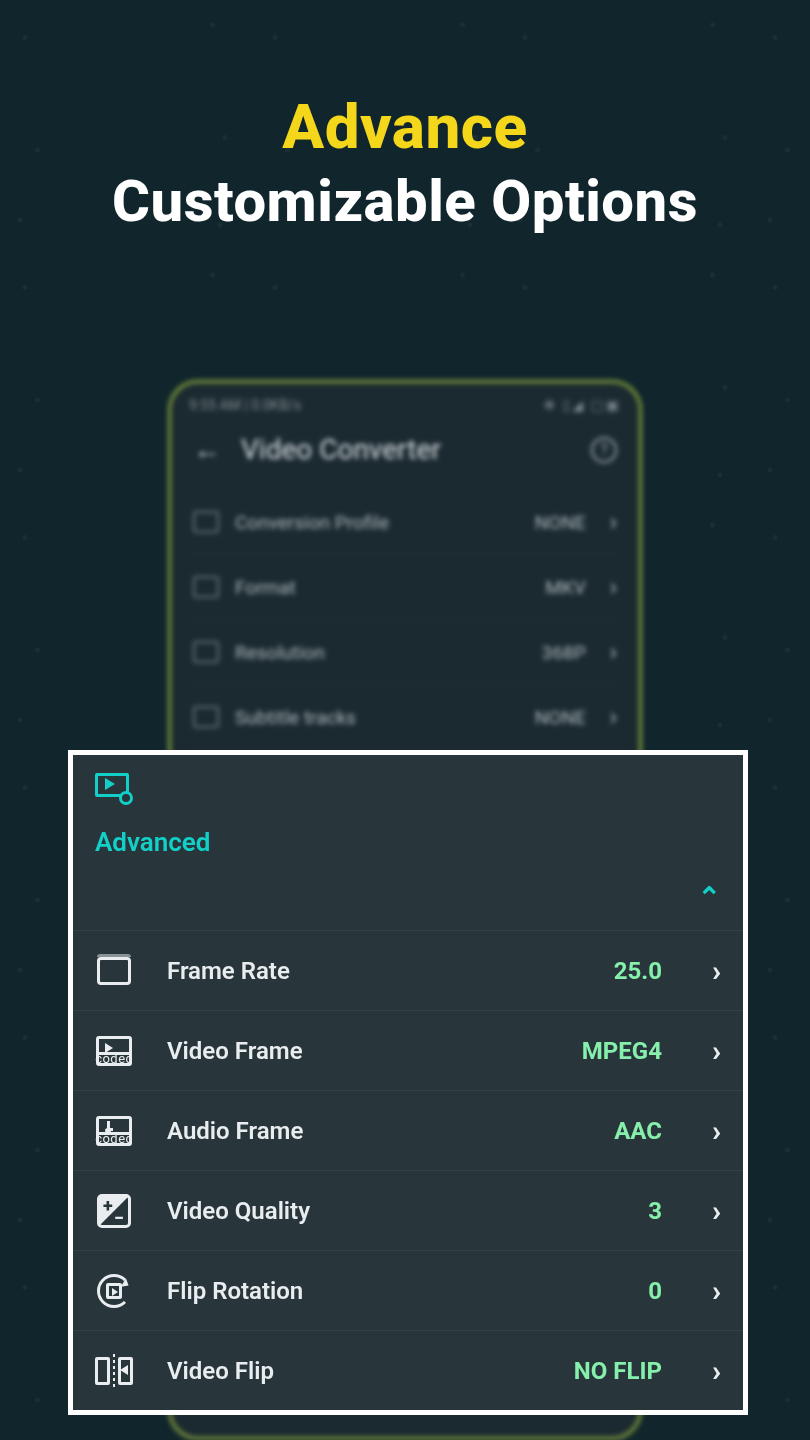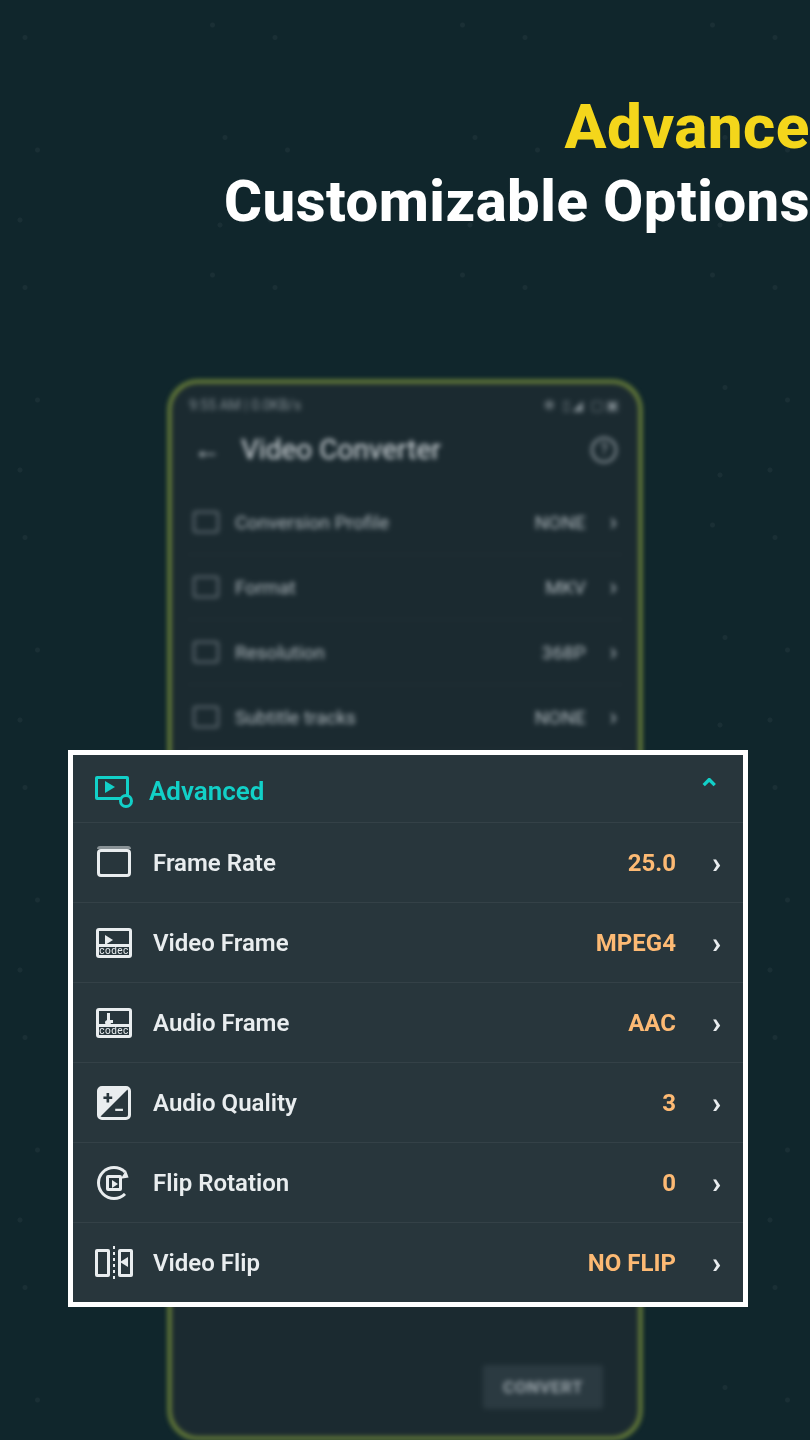--- a/index.html
+++ b/index.html
@@ -5,21 +5,21 @@
     * { margin:0; padding:0; box-sizing:border-box; font-family:-apple-system,BlinkMacSystemFont,'Segoe UI',Roboto,Helvetica,Arial,sans-serif; }
     body { width:810px; height:1440px; background:#10262c; overflow:hidden; position:relative; }
     .bg-pattern { position:absolute; inset:0; opacity:.04; background:
       radial-gradient(circle at 10% 15%, #fff 2px, transparent 3px),
       radial-gradient(circle at 85% 10%, #fff 2px, transparent 3px),
       radial-gradient(circle at 15% 60%, #fff 2px, transparent 3px),
       radial-gradient(circle at 90% 55%, #fff 2px, transparent 3px),
       radial-gradient(circle at 8% 88%, #fff 2px, transparent 3px),
       radial-gradient(circle at 88% 90%, #fff 2px, transparent 3px);
       background-size:250px 250px; }
-    .promo-title { position:relative; text-align:right; padding-top:90px; }
+    .promo-title { position:relative; text-align:center; padding-top:90px; }
     .promo-title .line1 { color:#f4d61b; font-size:62px; font-weight:800; letter-spacing:.5px; }
     .promo-title .line2 { color:#ffffff; font-size:58px; font-weight:800; letter-spacing:.5px; margin-top:4px; }
 
     .phone-wrap { position:absolute; left:50%; transform:translateX(-50%); top:380px; width:474px; height:1060px; }
     .phone { width:474px; height:1060px; border:3px solid #8aa13e; border-radius:30px; background:#1b2a30; filter:blur(2.5px); overflow:hidden; }
     .phone-inner { padding:10px 16px 0 16px; color:#c7cfd4; }
     .statusbar { display:flex; justify-content:space-between; font-size:14px; opacity:.6; padding:4px 2px 10px; }
     .statusbar .right { letter-spacing:2px; }
     .app-header { display:flex; align-items:center; gap:20px; padding:10px 6px 16px; }
     .app-header .back { font-size:28px; color:#c7cfd4; }
@@ -27,41 +27,41 @@
     .app-header .help { margin-left:auto; width:26px; height:26px; border:2px solid #9aa4aa; border-radius:50%; display:flex; align-items:center; justify-content:center; font-size:16px; color:#9aa4aa; }
     .phone-list { margin-top:8px; }
     .phone-row { display:flex; align-items:center; gap:16px; padding:18px 6px; border-bottom:1px solid rgba(255,255,255,.03); }
     .phone-row .ricon { width:26px; height:22px; border:2px solid #9aa4aa; border-radius:3px; flex:none; opacity:.6; }
     .phone-row .rlabel { font-size:19px; color:#c7cfd4; opacity:.85; }
     .phone-row .rval { margin-left:auto; font-size:19px; color:#c7cfd4; opacity:.85; }
     .phone-row .chev { color:#9aa4aa; font-size:24px; margin-left:8px; font-weight:700; }
     .convert-btn { position:absolute; bottom:28px; right:36px; background:#2b3a41; color:#9aa4aa; font-size:17px; font-weight:700; padding:12px 20px; border-radius:3px; letter-spacing:.5px; }
 
     .panel { position:absolute; left:68px; right:2px; top:750px; width:680px; background:#28363c; border:5px solid #ffffff; }
-    .panel-header { display:flex; align-items:flex-end; gap:18px; padding:18px 22px 16px 22px; }
+    .panel-header { display:flex; align-items:flex-start; gap:24px; padding:18px 22px 16px 22px;flex-direction:column; }
     .adv-icon { width:36px; height:30px; position:relative; }
     .adv-icon .screen { position:absolute; inset:0 2px 6px 0; border:3px solid #12d0c8; border-radius:2px; }
     .adv-icon .play { position:absolute; left:10px; top:5px; width:0; height:0; border-left:10px solid #12d0c8; border-top:6px solid transparent; border-bottom:6px solid transparent; }
     .adv-icon .gear { position:absolute; right:-2px; bottom:-2px; width:14px; height:14px; border:3px solid #12d0c8; border-radius:50%; background:#28363c; }
     .panel-header .hlabel { color:#12d0c8; font-size:26px; font-weight:600; }
     .panel-header .hchev { margin-left:auto; color:#12d0c8; font-size:28px; font-weight:800; }
 
-    .panel-row { display:flex; align-items:center; gap:20px; padding:22px 22px; border-top:1px solid rgba(255,255,255,.06); }
+    .panel-row { display:flex; align-items:center; gap:34px; padding:22px 22px; border-top:1px solid rgba(255,255,255,.06); }
     .panel-row .picon { width:38px; height:34px; flex:none; display:flex; align-items:center; justify-content:center; }
     .panel-row .plabel { color:#e9edef; font-size:24px; font-weight:600; }
-    .panel-row .pval { margin-left:auto; color:#fdba74; font-size:24px; font-weight:700; }
+    .panel-row .pval { margin-left:auto; color:#86efac; font-size:24px; font-weight:700; }
     .panel-row .pchev { color:#e9edef; font-size:30px; font-weight:800; margin-left:16px; }
 
     
     .ic-frame { width:34px; height:28px; border:3px solid #e9edef; border-radius:4px; position:relative; }
     .ic-frame::before,.ic-frame::after { content:""; position:absolute; left:-3px; right:-3px; height:3px; background:#e9edef; }
     .ic-frame::before { top:-6px; border-radius:3px 3px 0 0; opacity:.5; }
     .ic-frame::after { bottom:-6px; opacity:.25; display:none; }
     .ic-codec { width:36px; height:30px; border:3px solid #e9edef; border-radius:3px; position:relative; }
-    .ic-codec .bar { position:absolute; left:0; right:0; bottom:0; height:11px; border-top:3px solid #e9edef; display:flex; align-items:center; justify-content:center; font-size:10px; letter-spacing:.5px; color:#e9edef; }
+    .ic-codec .bar { position:absolute; left:0; right:0; bottom:0; height:11px; border-top:3px solid #e9edef; display:flex; align-items:center; justify-content:center; font-size:13px; letter-spacing:.5px; color:#e9edef; }
     .ic-codec .tri { position:absolute; left:6px; top:4px; width:0; height:0; border-left:8px solid #e9edef; border-top:5px solid transparent; border-bottom:5px solid transparent; }
     .ic-codec .note { position:absolute; left:8px; top:2px; width:6px; height:10px; border-left:3px solid #e9edef; border-bottom:3px solid #e9edef; border-radius:0 0 0 3px; }
     .ic-codec .note::after { content:""; position:absolute; left:-5px; bottom:-5px; width:6px; height:5px; background:#e9edef; border-radius:50%; }
     .ic-quality { width:34px; height:34px; background:linear-gradient(135deg,#e9edef 49.5%,#28363c 50.5%); border:3px solid #e9edef; border-radius:5px; position:relative; }
     .ic-quality::before { content:"+"; position:absolute; left:3px; top:-2px; color:#28363c; font-weight:800; font-size:18px; }
     .ic-quality::after { content:"−"; position:absolute; right:4px; bottom:-3px; color:#e9edef; font-weight:800; font-size:18px; }
     .ic-rotate { width:34px; height:34px; position:relative; }
     .ic-rotate .arc { position:absolute; inset:0; border:3px solid #e9edef; border-right-color:transparent; border-radius:50%; }
     .ic-rotate .arc::after { content:""; position:absolute; right:-1px; top:2px; width:0; height:0; border-left:6px solid #e9edef; border-top:5px solid transparent; border-bottom:5px solid transparent; transform:rotate(30deg); }
     .ic-rotate .box { position:absolute; left:9px; top:9px; width:16px; height:16px; border:3px solid #e9edef; border-radius:2px; }
@@ -165,21 +165,21 @@
       </span>
     <span class="plabel">Audio Frame</span>
     <span class="pval">AAC</span>
     <span class="pchev">›</span>
   </div>
 
   <div class="panel-row">
     <span class="picon">
         <span class="ic-quality"></span>
       </span>
-    <span class="plabel">Audio Quality</span>
+    <span class="plabel">Video Quality</span>
     <span class="pval">3</span>
     <span class="pchev">›</span>
   </div>
 
   <div class="panel-row">
     <span class="picon">
         <span class="ic-rotate">
           <span class="arc"></span>
           <span class="box"></span>
         </span>

